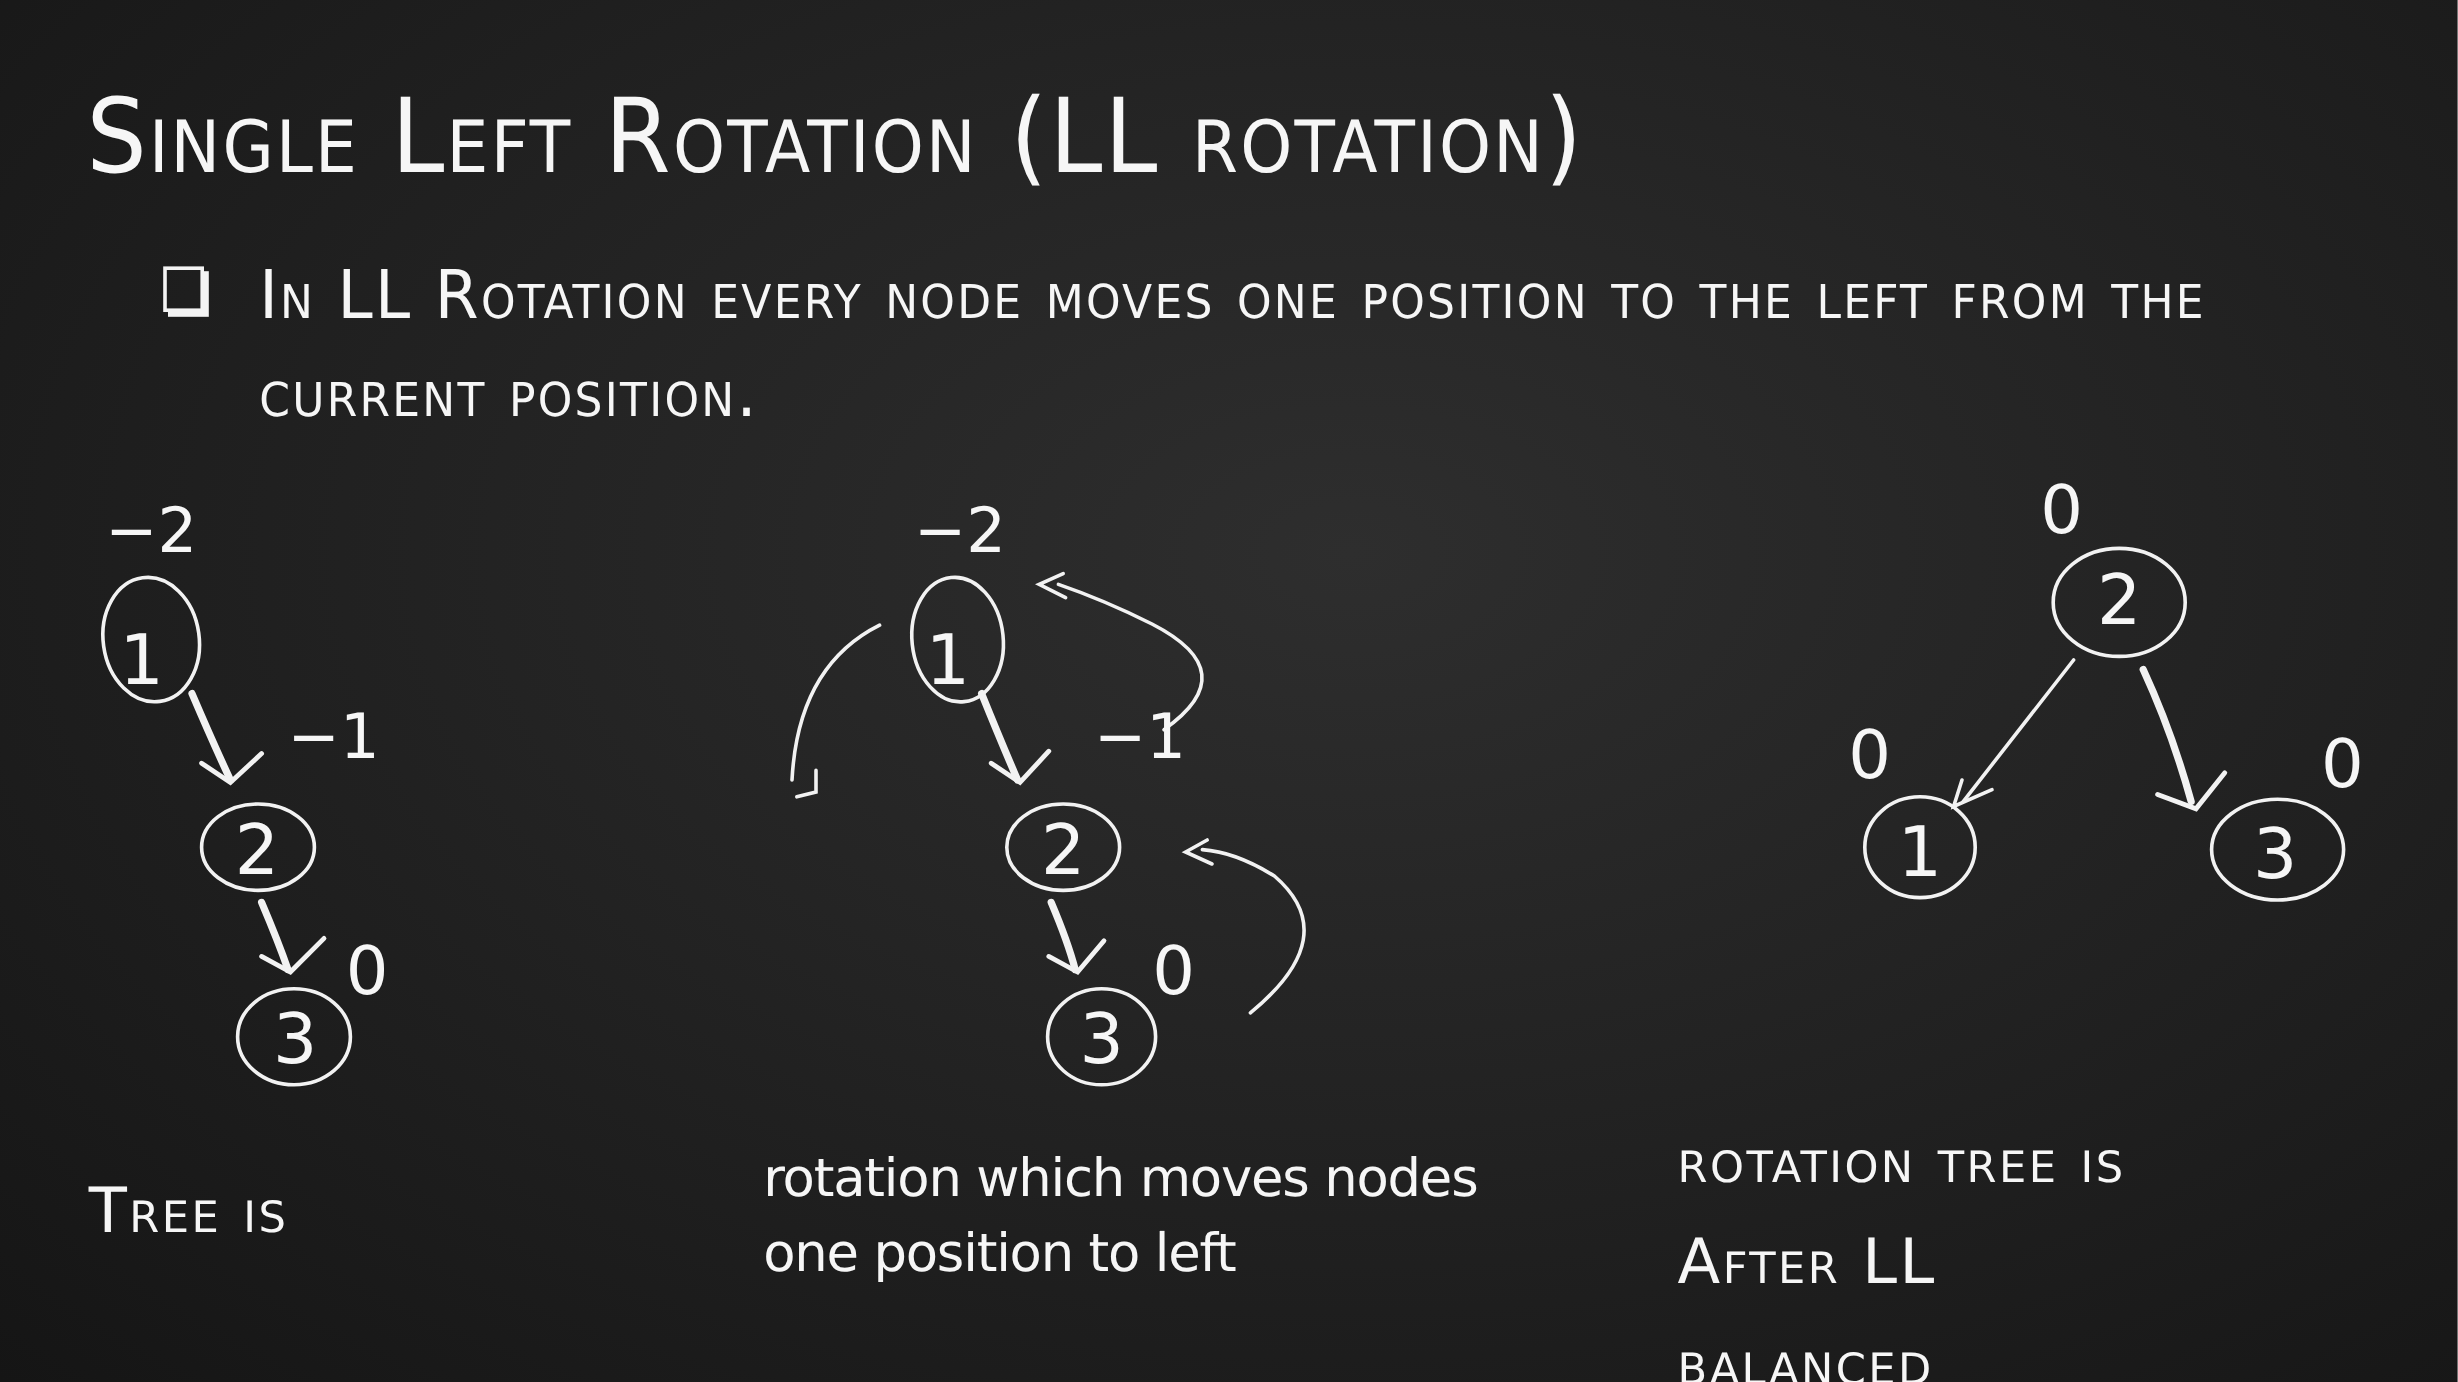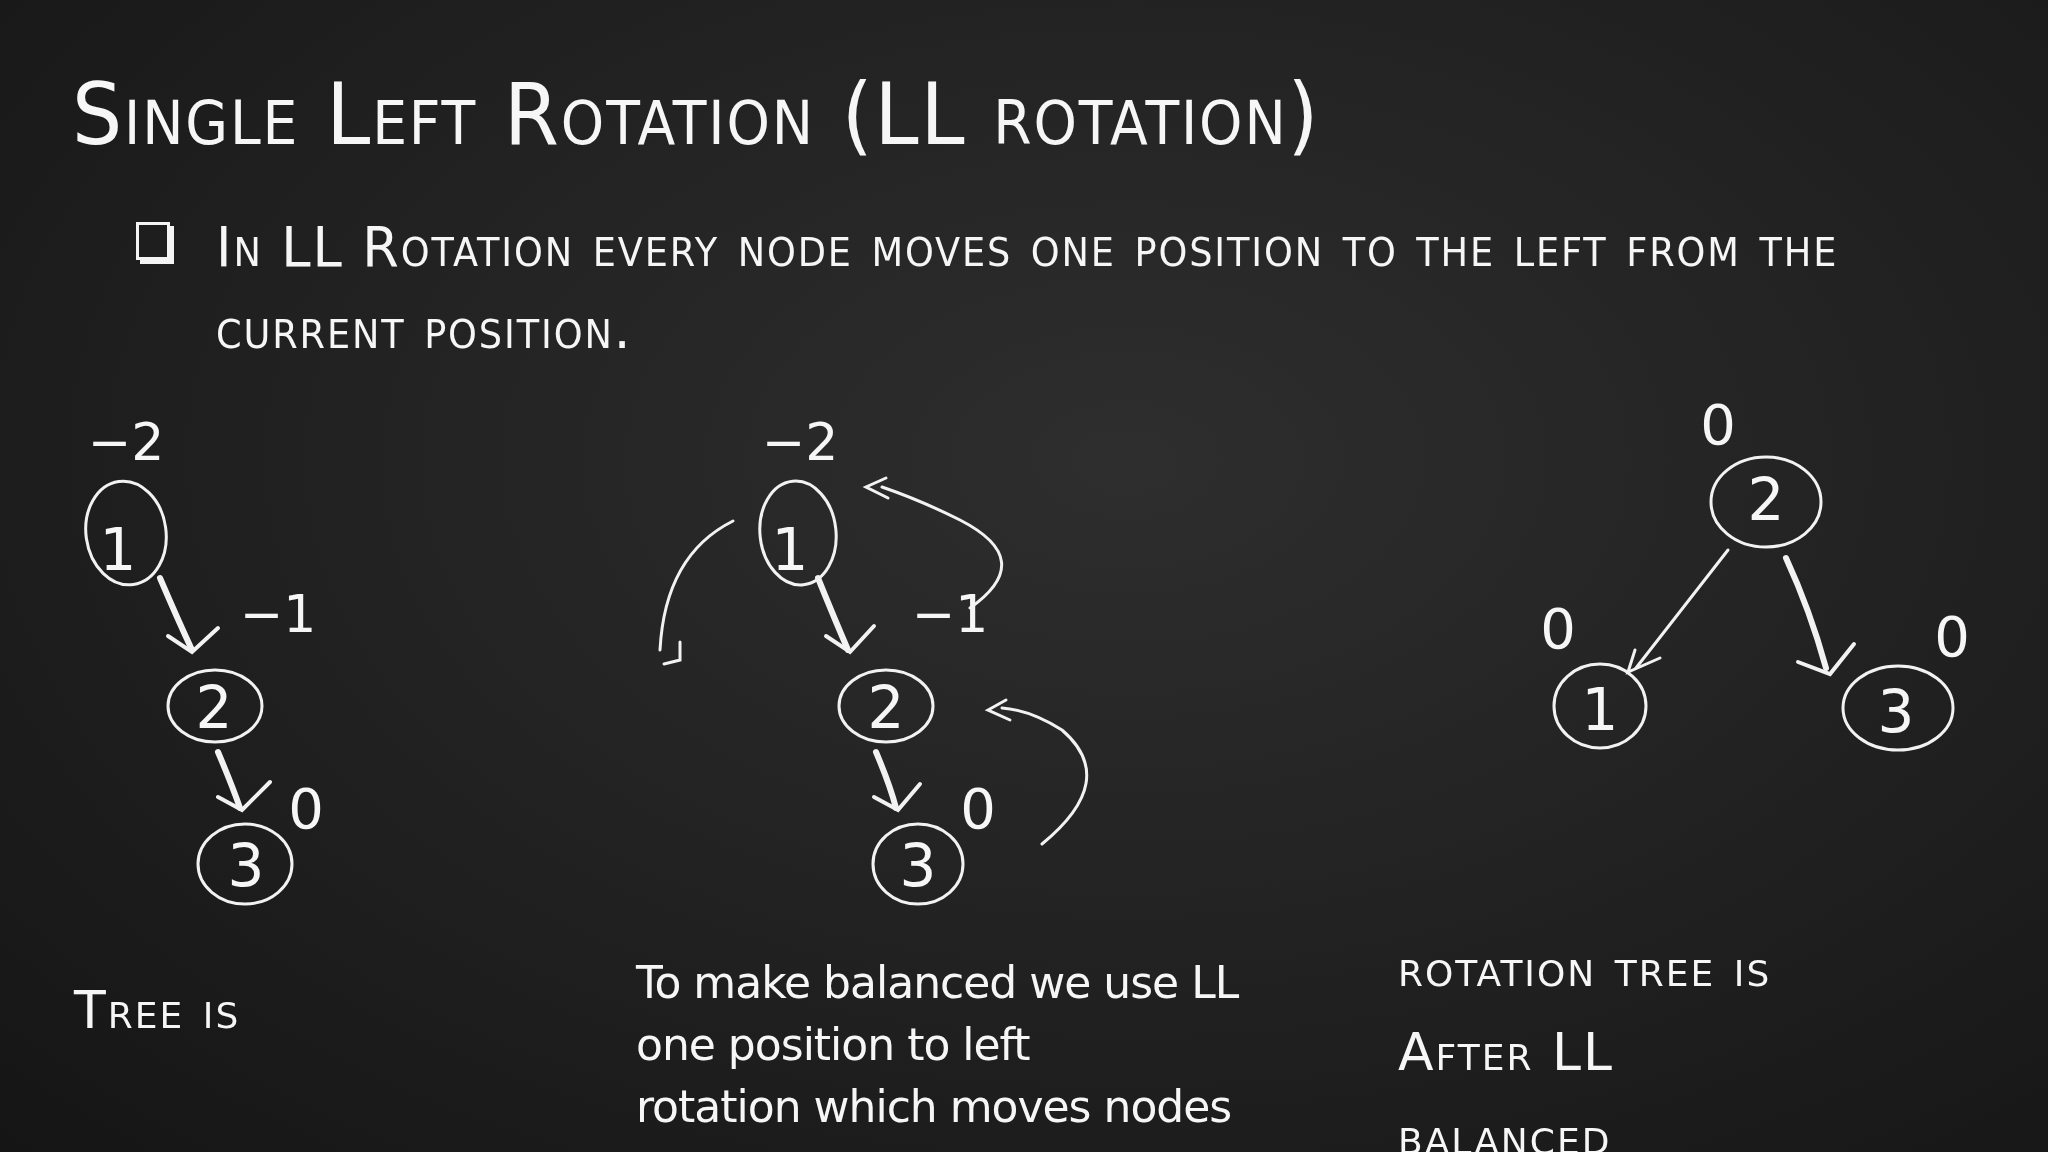--- a/index.html
+++ b/index.html
@@ -123,22 +123,21 @@
     <text x="1952" y="656" font-size="56" text-anchor="middle">0</text>
     <text x="1896" y="732" font-size="58" text-anchor="middle">3</text>
   </g>
 </svg>
 
 <div id="cap1" class="caption chalk-sc">
   <span class="line">Tree is</span>
 </div>
 
 <div id="cap2">
-  <span class="line">To make balanced we use LL</span>
+  <span class="line">rotation which moves nodes</span>
   <span class="line">one position to left</span>
-  <span class="line">rotation which moves nodes</span>
 </div>
 
 <div id="cap3" class="caption chalk-sc">
   <span class="line">rotation tree is</span>
   <span class="line">After LL</span>
   <span class="line">balanced</span>
 </div>
 
 </body></html>

